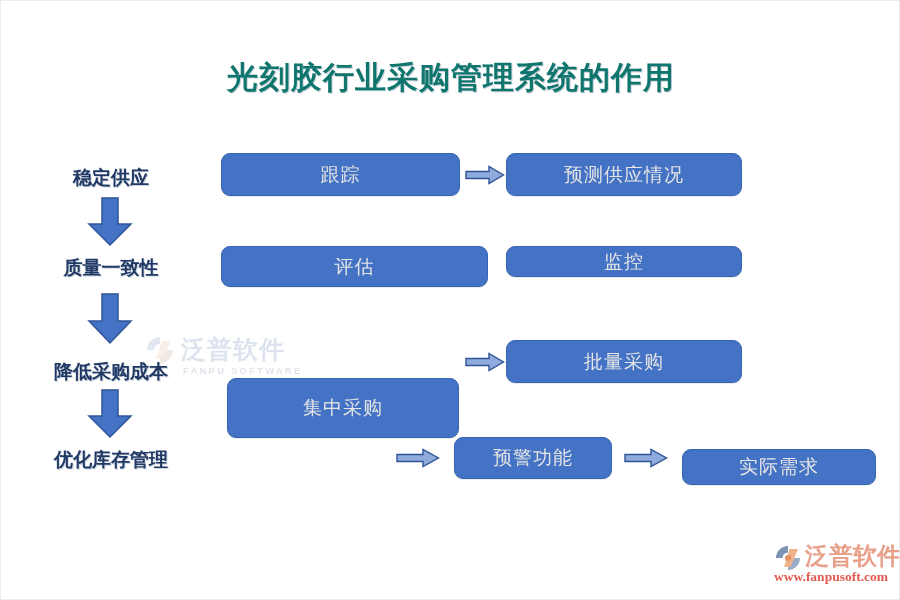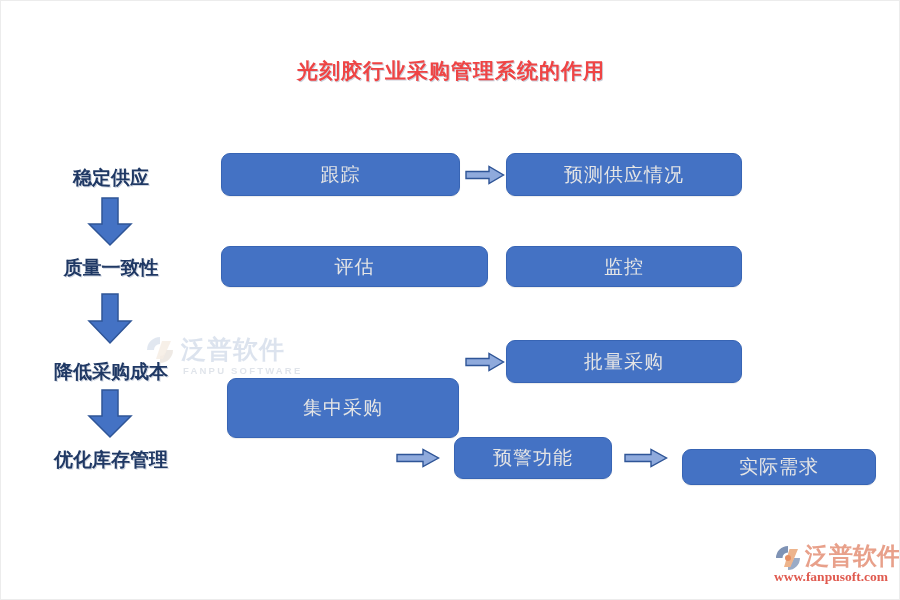--- a/index.html
+++ b/index.html
@@ -23,23 +23,23 @@
     overflow: hidden;
   }
 
   
   #title {
     position: absolute;
     left: 0;
     top: 56px;
     width: 900px;
     text-align: center;
-    font-size: 21px;
-    font-weight: 700;
-    color: #ef4444;
+    font-size: 31px;
+    font-weight: 700;
+    color: #0f766e;
     letter-spacing: 1px;
     text-shadow: 1px 1px 0 rgba(160,170,190,0.55);
     white-space: nowrap;
   }
 
   
   .watermark-center {
     position: absolute;
     left: 140px;
     top: 330px;
@@ -187,21 +187,21 @@
   <div class="pbox" style="left:505px; top:152px; width:236px; height:43px;">预测供应情况</div>
 
   <svg class="down-arrow" style="left:83px; top:196px;" width="52" height="50" viewBox="0 0 52 50">
     <path d="M18 1 L34 1 L34 27 L47 27 L26 48 L5 27 L18 27 Z" fill="#4472c4" stroke="#2f5597" stroke-width="1.5" stroke-linejoin="miter"></path>
   </svg>
 
   <div class="stage-label" style="left:30px; top:254px; width:160px;">质量一致性</div>
 
   <div class="pbox" style="left:220px; top:245px; width:267px; height:41px;">评估</div>
 
-  <div class="pbox" style="left:505px; top:245px; width:236px; height:41px;">监控</div>
+  <div class="pbox" style="left:505px; top:245px; width:236px; height:31px;">监控</div>
 
   <svg class="down-arrow" style="left:83px; top:292px;" width="52" height="52" viewBox="0 0 52 52">
     <path d="M18 1 L34 1 L34 28 L47 28 L26 50 L5 28 L18 28 Z" fill="#4472c4" stroke="#2f5597" stroke-width="1.5" stroke-linejoin="miter"></path>
   </svg>
 
   <div class="stage-label" style="left:22px; top:358px; width:176px;">降低采购成本</div>
 
   <div class="pbox" style="left:226px; top:339px; width:232px; height:60px;margin-top:38px;">集中采购</div>
 
   <svg class="right-arrow" style="left:464px; top:351px;" width="40" height="20" viewBox="0 0 40 20">

